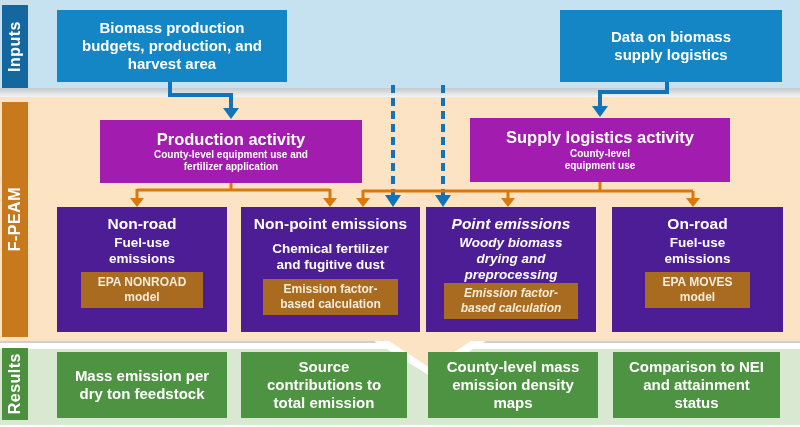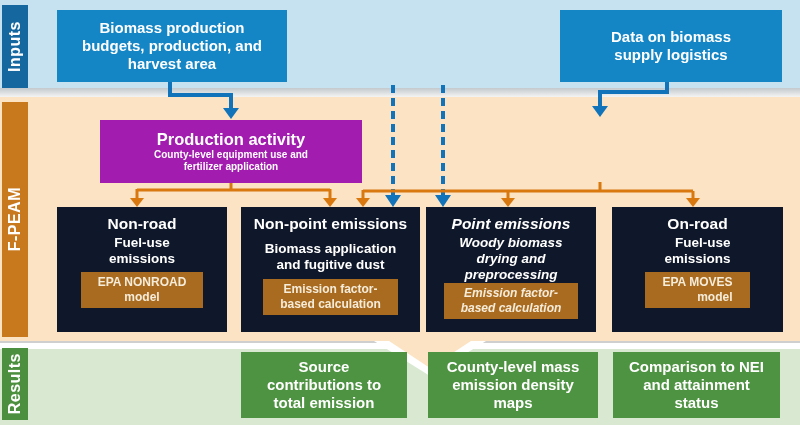--- a/index.html
+++ b/index.html
@@ -25,39 +25,39 @@
   #tab-fpeam{top:102px;height:235px;background:#c8781d;}
   #tab-results{top:348px;height:72px;background:#4c8f3e;}
 
   .box{
     position:absolute;box-sizing:border-box;display:flex;flex-direction:column;
     align-items:center;justify-content:center;text-align:center;color:#fff;
     white-space:pre-line;line-height:1.22;
   }
   .blue{background:#1486c6;}
   .orange{background:#a21caf;}
-  .orange-lite{background:#0f172a;}
+  .orange-lite{background:#4c1d95;}
   .green{background:#4e9341;}
 
   #box-biomass{left:57px;top:10px;width:230px;height:72px;font-size:15px;}
   #box-other{left:305px;top:8px;width:227px;height:76px;}
   #box-other .t{font-size:17.5px;line-height:1.15;}
   #box-other .b{font-size:13.5px;line-height:1.2;}
   #box-logistics{left:560px;top:10px;width:222px;height:72px;font-size:15px;}
 
   #box-production{left:100px;top:120px;width:262px;height:63px;}
   #box-supply{left:470px;top:118px;width:260px;height:64px;}
   .act-title{font-size:16.5px;line-height:1.2;}
   .act-sub{font-size:10px;line-height:1.2;}
 
   .emi{top:207px;height:125px;padding:8px 4px 0 4px;justify-content:flex-start;}
   #emi-0{left:57px;width:170px;}
   #emi-1{left:241px;width:179px;gap:6px;}
   #emi-2{left:426px;width:170px;font-style:italic;}
-  #emi-3{left:612px;width:171px;text-align:right;}
+  #emi-3{left:612px;width:171px;}
   .emi .t{font-size:15.5px;line-height:1.2;}
   .emi .s{font-size:13.5px;line-height:1.2;margin-top:1px;}
   .model{
     margin-top:auto;margin-bottom:24px;background:#a96b1f;color:#f6ecda;
     font-size:12px;line-height:1.25;padding:3px 17px;white-space:pre-line;
   }
 
   .res{top:352px;height:66px;font-size:15px;line-height:1.2;}
   #res-0{left:57px;width:170px;}
   #res-1{left:241px;width:166px;}
@@ -99,51 +99,58 @@
 
 
   <div class="box blue" id="box-logistics">Data on biomass
 supply logistics</div>
 
   <div class="box orange" id="box-production">
     <div class="act-title">Production activity</div>
     <div class="act-sub">County-level equipment use and
 fertilizer application</div>
   </div>
+  <div class="box orange" id="box-supply">
+    <div class="act-title">Supply logistics activity</div>
+    <div class="act-sub">County-level
+equipment use</div>
+  </div>
 
   <div class="box orange-lite emi" id="emi-0">
     <div class="t">Non-road</div>
     <div class="s">Fuel-use
 emissions</div>
     <div class="model">EPA NONROAD
 model</div>
   </div>
   <div class="box orange-lite emi" id="emi-1">
     <div class="t">Non-point emissions</div>
-    <div class="s">Biomass application
+    <div class="s">Chemical fertilizer
 and fugitive dust</div>
     <div class="model">Emission factor-
 based calculation</div>
   </div>
   <div class="box orange-lite emi" id="emi-2">
     <div class="t">Point emissions</div>
     <div class="s">Woody biomass
 drying and
 preprocessing</div>
     <div class="model">Emission factor-
 based calculation</div>
   </div>
   <div class="box orange-lite emi" id="emi-3">
     <div class="t">On-road</div>
     <div class="s">Fuel-use
 emissions</div>
     <div class="model">EPA MOVES
 model</div>
   </div>
 
+  <div class="box green res" id="res-0">Mass emission per
+dry ton feedstock</div>
   <div class="box green res" id="res-1">Source
 contributions to
 total emission</div>
   <div class="box green res" id="res-2">County-level mass
 emission density
 maps</div>
   <div class="box green res" id="res-3">Comparison to NEI
 and attainment
 status</div>
 

